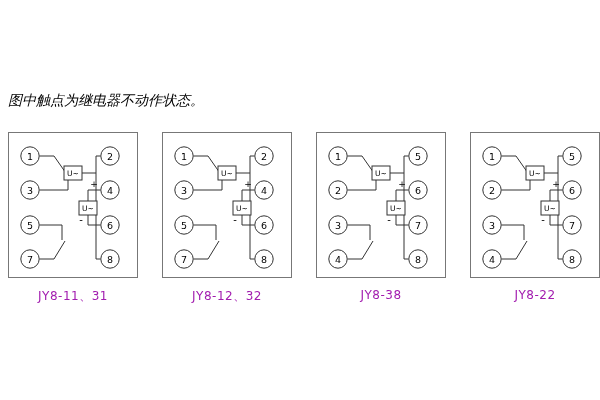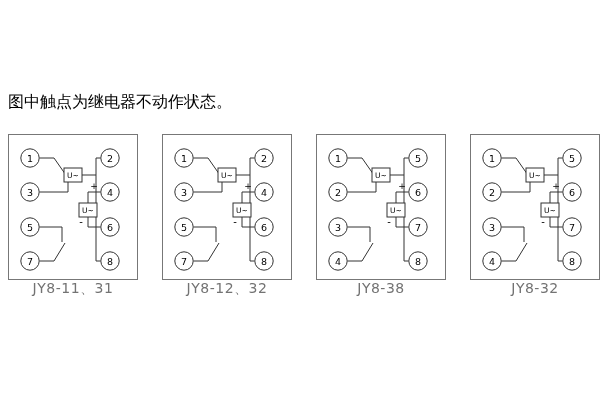--- a/index.html
+++ b/index.html
@@ -1,21 +1,21 @@
 <!DOCTYPE html>
 <html><head>
 <meta charset="utf-8">
 <style>
   html,body{margin:0;padding:0;width:600px;height:400px;background:#ffffff;overflow:hidden;}
   body{font-family:"DejaVu Sans","Liberation Sans",sans-serif;color:#000;}
-  .caption{margin:92px 0 2px 8px;font-size:16px;line-height:1.2;}
+  .caption{margin:92px 0 2px 8px;font-size:14px;line-height:1.2;font-style:italic;}
   .diagrams{display:flex;gap:24px;margin:23px 0 0 8px;}
   .diagram{width:130px;display:flex;flex-direction:column;align-items:center;}
   .diagram svg{display:block;}
-  .diagram-label{margin-top:0;font-size:14px;letter-spacing:.5px;color:#737373;}
+  .diagram-label{margin-top:10px;font-size:12px;letter-spacing:.5px;color:#a21caf;}
 </style>
 </head>
 <body>
 
 <div class="caption">图中触点为继电器不动作状态。</div>
 <div class="diagrams">
     <div class="diagram">
       <svg width="130" height="146" viewBox="0 0 130 146">
         <rect x="0.5" y="0.5" width="129" height="145" fill="none" stroke="#777" stroke-width="1"></rect>
         <path d="M31.5 24 H46" fill="none" stroke="#333" stroke-width="1"></path>
@@ -166,15 +166,15 @@
         <text x="22" y="127" text-anchor="middle" dominant-baseline="central" font-size="9.5">4</text>
         <circle cx="102" cy="24" r="9.2" fill="#fff" stroke="#333" stroke-width="1"></circle>
         <text x="102" y="24" text-anchor="middle" dominant-baseline="central" font-size="9.5">5</text>
         <circle cx="102" cy="58" r="9.2" fill="#fff" stroke="#333" stroke-width="1"></circle>
         <text x="102" y="58" text-anchor="middle" dominant-baseline="central" font-size="9.5">6</text>
         <circle cx="102" cy="93" r="9.2" fill="#fff" stroke="#333" stroke-width="1"></circle>
         <text x="102" y="93" text-anchor="middle" dominant-baseline="central" font-size="9.5">7</text>
         <circle cx="102" cy="127" r="9.2" fill="#fff" stroke="#333" stroke-width="1"></circle>
         <text x="102" y="127" text-anchor="middle" dominant-baseline="central" font-size="9.5">8</text>
       </svg>
-      <div class="diagram-label">JY8-32</div>
+      <div class="diagram-label">JY8-22</div>
     </div>
   </div>
 
 </body></html>

